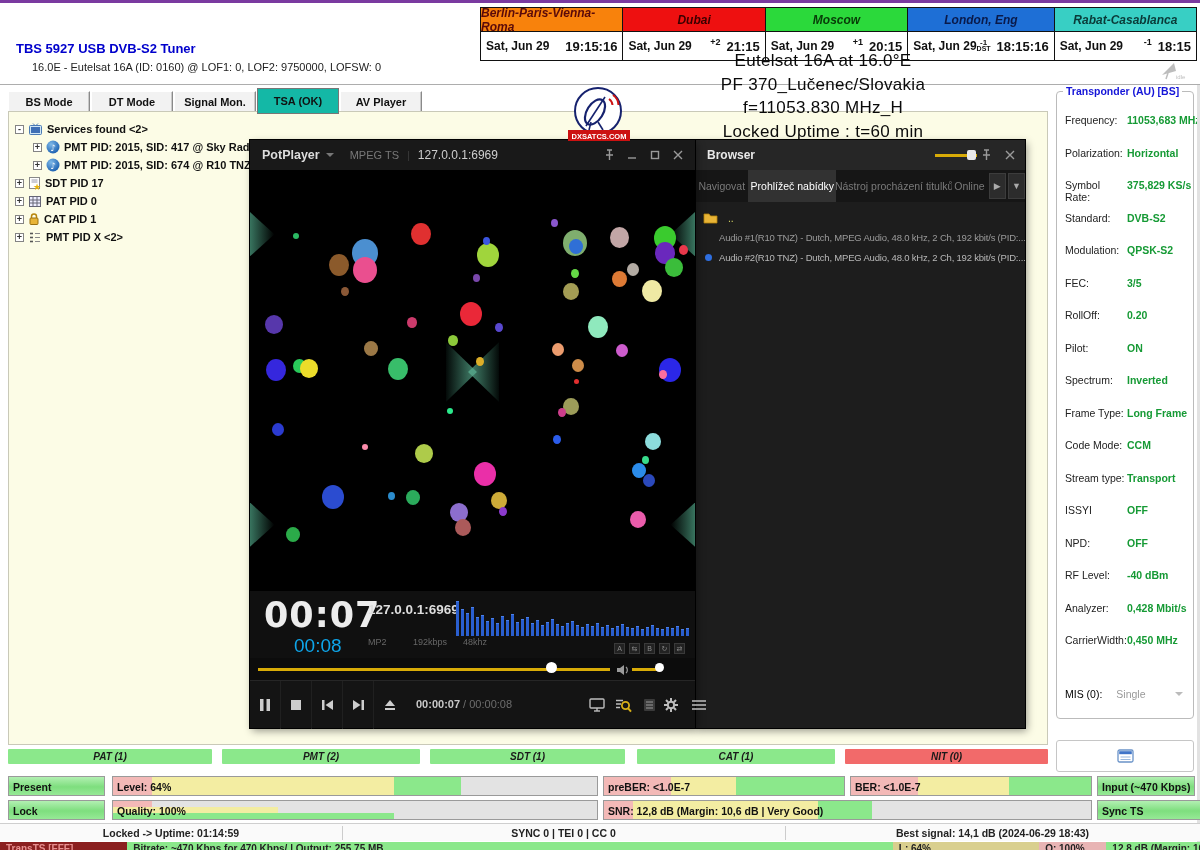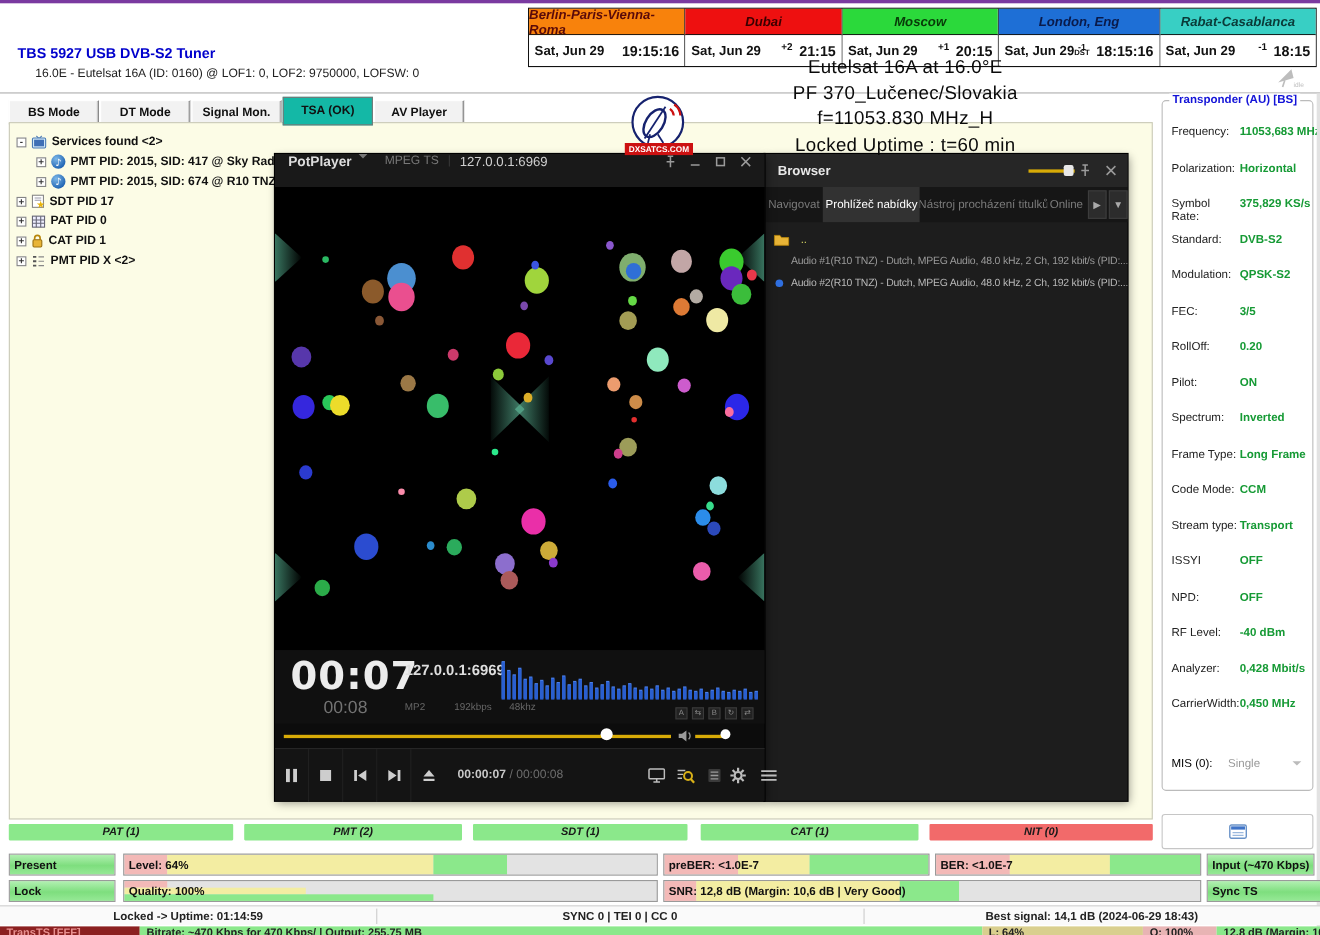--- a/index.html
+++ b/index.html
@@ -48,38 +48,38 @@
   #tree { position:absolute; left:6px; top:8px; }
   .trow { display:flex; align-items:center; height:18px; font-size:11px; font-weight:bold; color:#111;
           white-space:nowrap; }
   .texp { width:9px; height:9px; border:1px solid #848484; background:#fff; font-size:9px; line-height:7px;
           text-align:center; color:#333; margin-right:4px; flex:none; }
   .ticon { margin-right:4px; flex:none; display:flex; }
   
   #player { position:absolute; left:250px; top:137px; width:445px; height:588px; background:#0c0c0c;
             z-index:20; box-shadow:0 0 0 1px #000, 2px 3px 8px rgba(0,0,0,.4); }
   #pp-titlebar { position:absolute; left:0; top:0; width:100%; height:30px; background:#191919;
-                 display:flex; }
+                 display:flex; align-items:center; }
   .pp-title { color:#ddd; font-size:12.5px; font-weight:bold; margin-left:12px; }
   .pp-chev { width:0; height:0; border-left:4px solid transparent; border-right:4px solid transparent;
              border-top:4px solid #777; margin-left:6px; }
   .pp-stream { color:#787878; font-size:11px; margin-left:16px; }
   .pp-sep { color:#3a3a3a; margin:0 8px; font-size:11px; }
   .pp-url { color:#cfcfcf; font-size:12px; }
   .pp-ticons { margin-left:auto; display:flex; gap:9px; margin-right:10px; }
   .tbtn { width:14px; height:14px; display:flex; align-items:center; justify-content:center; }
   
   #video { position:absolute; left:0; top:30px; width:445px; height:421px; background:#000; overflow:hidden; }
   .dot { position:absolute; border-radius:50%; }
   .cone { position:absolute; }
   
   #pp-info { position:absolute; left:0; top:451px; width:445px; height:67px; background:#101010; }
   #time-big { position:absolute; left:14px; top:4px; font-size:35px; font-weight:bold; color:#ececec;
               font-family:"DejaVu Sans",sans-serif; letter-spacing:1px; }
-  #time-small { position:absolute; left:44px; top:44px; font-size:16px; color:#737373;text-align:center; }
+  #time-small { position:absolute; left:44px; top:44px; font-size:19px; color:#0ea5e9;text-align:center; }
   #pp-url2 { position:absolute; left:118px; top:11px; font-size:13.5px; font-weight:bold; color:#dedede; }
   .codec { position:absolute; top:46px; font-size:9px; color:#676767; }
   #spectrum { position:absolute; left:206px; top:7px; width:234px; height:38px; display:flex;
               align-items:flex-end; gap:2px; }
   #spectrum i { width:3px; background:#2a5fd0; box-shadow:0 -1px 0 #4a7fe8; }
   .abbar { position:absolute; top:52px; display:flex; gap:4px; }
   .abbox { min-width:11px; height:11px; background:#222; border:1px solid #3a3a3a; color:#8a8a8a;
            font-size:7px; line-height:9px; text-align:center; padding:0 1px; }
   
   #pp-seek { position:absolute; left:0; top:518px; width:445px; height:22px; }

